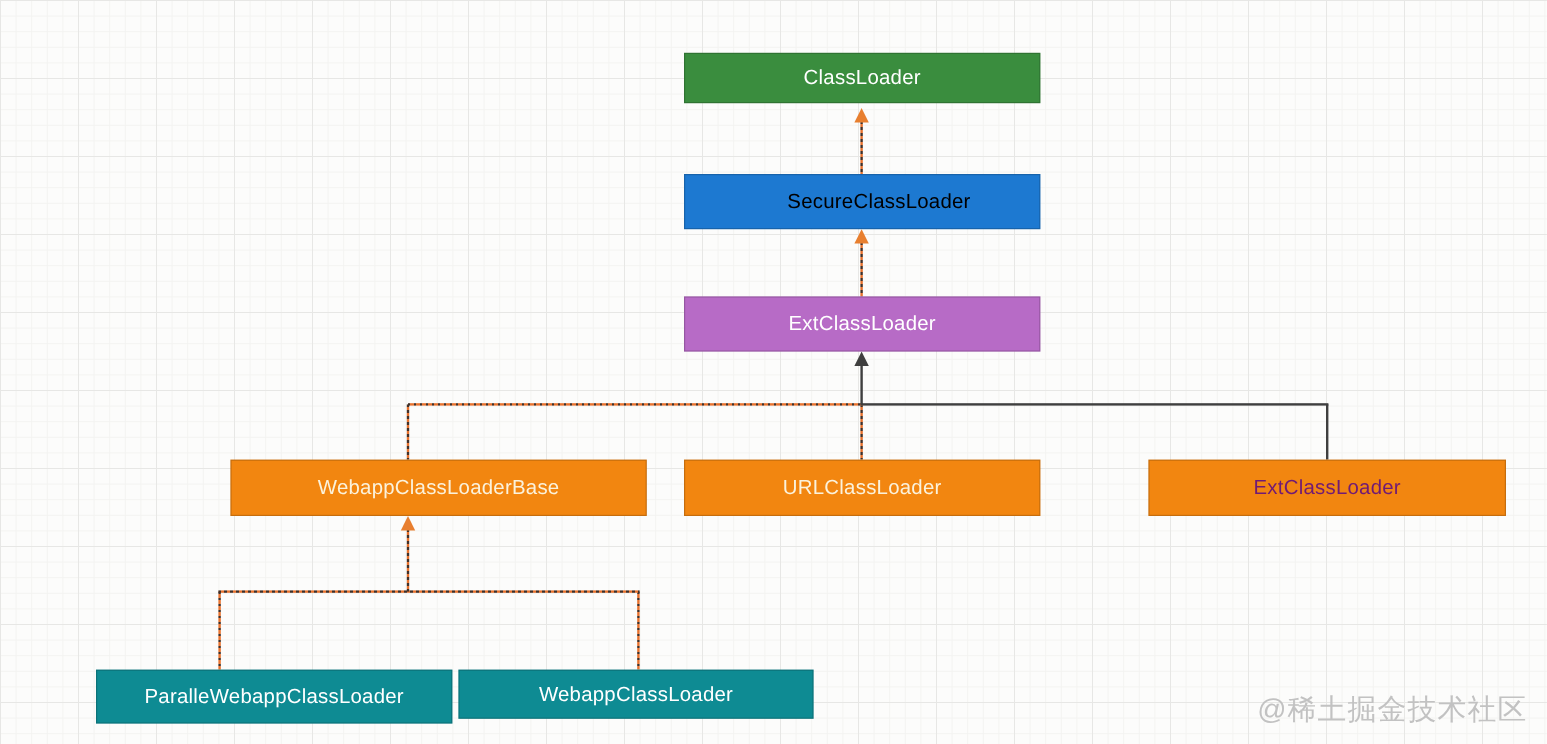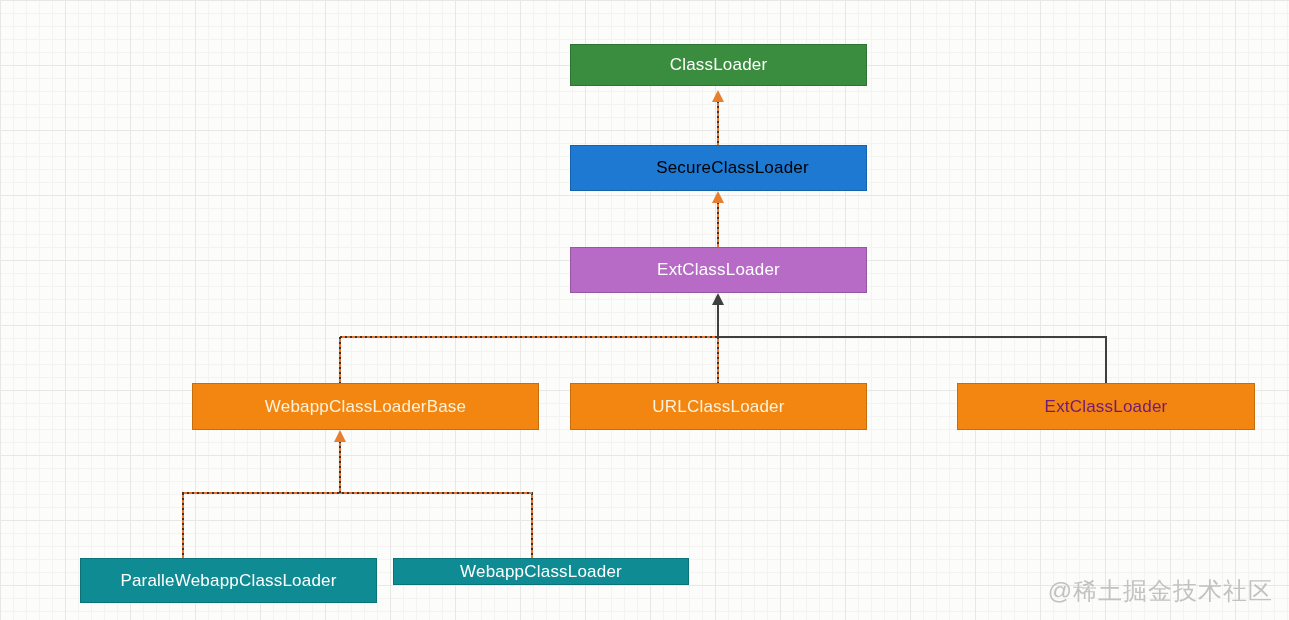--- a/index.html
+++ b/index.html
@@ -78,16 +78,16 @@
       <div class="arrow arrow-orange" style="left: 712px; top: 191px;"></div>
       <div class="arrow arrow-dark" style="left: 712px; top: 293px;"></div>
       <div class="arrow arrow-orange" style="left: 334px; top: 430px;"></div>
       <div class="node" style="left: 570px; top: 44px; width: 297px; height: 42px; background: rgb(58, 141, 62); color: rgb(255, 255, 255);">ClassLoader</div>
       <div class="node" style="left: 570px; top: 145px; width: 297px; height: 46px; background: rgb(29, 121, 209); color: #000000; padding-left: 28px;">SecureClassLoader</div>
       <div class="node" style="left: 570px; top: 247px; width: 297px; height: 46px; background: rgb(183, 107, 198); color: rgb(255, 255, 255);">ExtClassLoader</div>
       <div class="node" style="left: 192px; top: 383px; width: 347px; height: 47px; background: rgb(242, 134, 16); color: rgb(251, 242, 220);">WebappClassLoaderBase</div>
       <div class="node" style="left: 570px; top: 383px; width: 297px; height: 47px; background: rgb(242, 134, 16); color: rgb(251, 242, 220);">URLClassLoader</div>
       <div class="node" style="left: 957px; top: 383px; width: 298px; height: 47px; background: rgb(242, 134, 16); color: #701a75;">ExtClassLoader</div>
       <div class="node" style="left: 35px; top: 558px; width: 297px; height: 45px; background: rgb(14, 139, 147); color: rgb(255, 255, 255); margin-left: 45px;">ParalleWebappClassLoader</div>
-      <div class="node" style="left: 393px; top: 558px; width: 296px; height: 27px; background: rgb(14, 139, 147); color: rgb(255, 255, 255);">WebappClassLoader</div>
+      <div class="node" style="left: 382px; top: 558px; width: 296px; height: 41px; background: rgb(14, 139, 147); color: rgb(255, 255, 255);">WebappClassLoader</div>
     </div>
   <div class="watermark">@稀土掘金技术社区</div>
 </div>
 
 </body></html>

